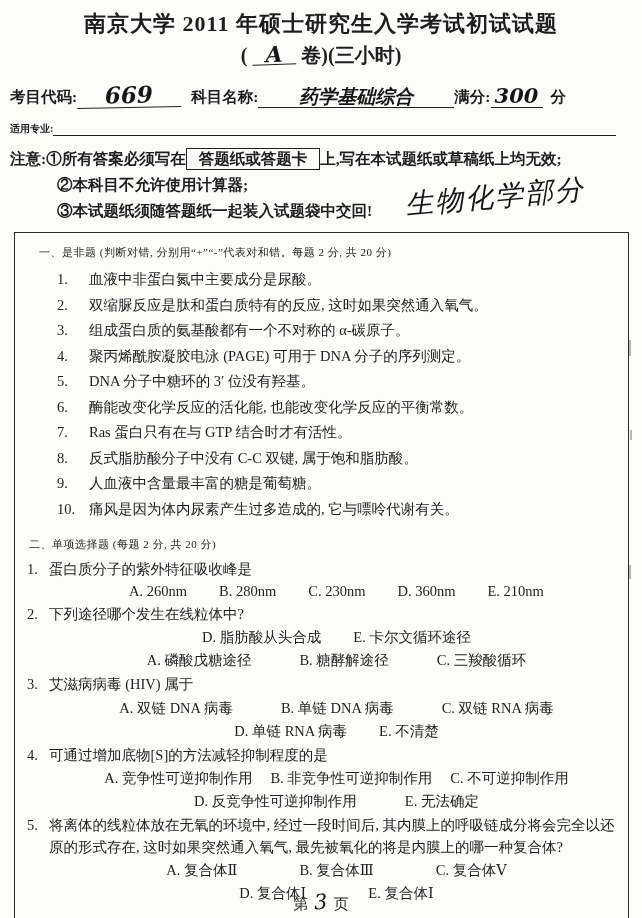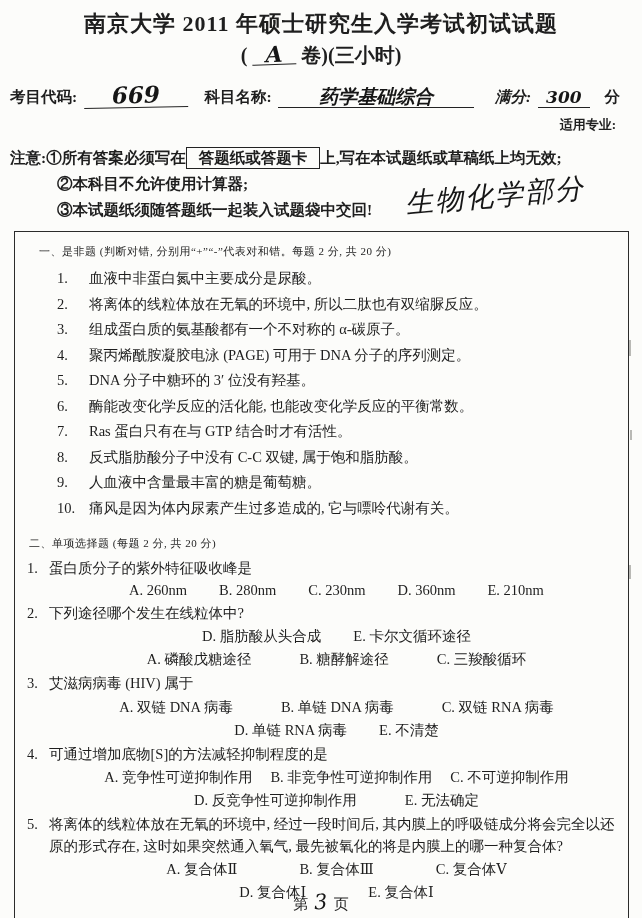--- a/index.html
+++ b/index.html
@@ -42,37 +42,35 @@
     line-height:20px;
     transform:rotate(-2deg);
   }
   .hdr-row {
     display:flex;
     align-items:flex-end;
     margin:14px 22px 0 10px;
     font-size:15.5px;
     font-weight:bold;
     white-space:nowrap;
-    justify-content:space-between;
   }
   .blank {
     border-bottom:1.5px solid #222;
     text-align:center;
     line-height:1.05;
   }
   .code-blank   { width:104px; font-size:23px; transform:rotate(-1deg); }
   .name-blank   { width:196px; font-size:19px; }
-  .score-blank  { width:52px;  font-size:17px; }
+  .score-blank  { width:52px;  font-size:21px; }
   .major-row {
     display:flex;
     align-items:flex-end;
     margin:8px 26px 0 10px;
-    font-size:13px;
-    font-weight:bold;
-    flex-direction:column;
+    font-size:10px;
+    font-weight:bold;
   }
   .major-blank { flex:1; height:20px; border-bottom:1.5px solid #222; }
   
   .notes {
     margin:10px 20px 0 10px;
     font-size:15.5px;
     font-weight:bold;
     line-height:1.66;
     position:relative;
   }
@@ -162,21 +160,21 @@
     <span>(</span>
     <span class="hand paper-letter">A</span>
     <span>卷)(三小时)</span>
   </div>
 
   <div class="hdr-row">
     <span>考目代码:</span>
     <span class="blank code-blank hand">669</span>
     <span style="margin-left:10px;">科目名称:</span>
     <span class="blank name-blank hand">药学基础综合</span>
-    <span style="margin-left:14px;font-style:italic;">满分:</span>
+    <span style="">满分:</span>
     <span class="blank score-blank hand">300</span>
     <span style="margin-left:8px;">分</span>
   </div>
 
   <div class="major-row">
     <span>适用专业:</span>
     <span class="major-blank"></span>
   </div>
 
   <div class="notes">
@@ -191,21 +189,21 @@
   <div class="qbox">
 
     <div class="s-heading">一、是非题 (判断对错, 分别用“+”“-”代表对和错。每题 2 分, 共 20 分)</div>
 
     <div class="tf-row">
         <span class="tf-num">1.</span>
         <span>血液中非蛋白氮中主要成分是尿酸。</span>
       </div>
     <div class="tf-row">
         <span class="tf-num">2.</span>
-        <span>将离体的线粒体放在无氧的环境中, 所以二肽也有双缩脲反应。</span>
+        <span>双缩脲反应是肽和蛋白质特有的反应, 这时如果突然通入氧气。</span>
       </div>
     <div class="tf-row">
         <span class="tf-num">3.</span>
         <span>组成蛋白质的氨基酸都有一个不对称的 α-碳原子。</span>
       </div>
     <div class="tf-row">
         <span class="tf-num">4.</span>
         <span>聚丙烯酰胺凝胶电泳 (PAGE) 可用于 DNA 分子的序列测定。</span>
       </div>
     <div class="tf-row">

